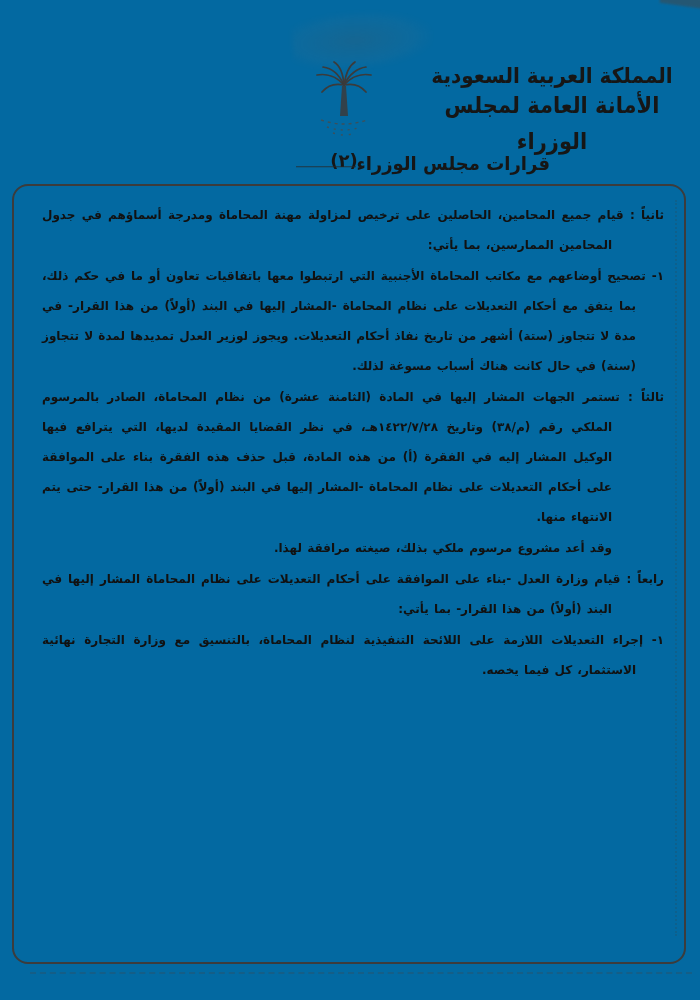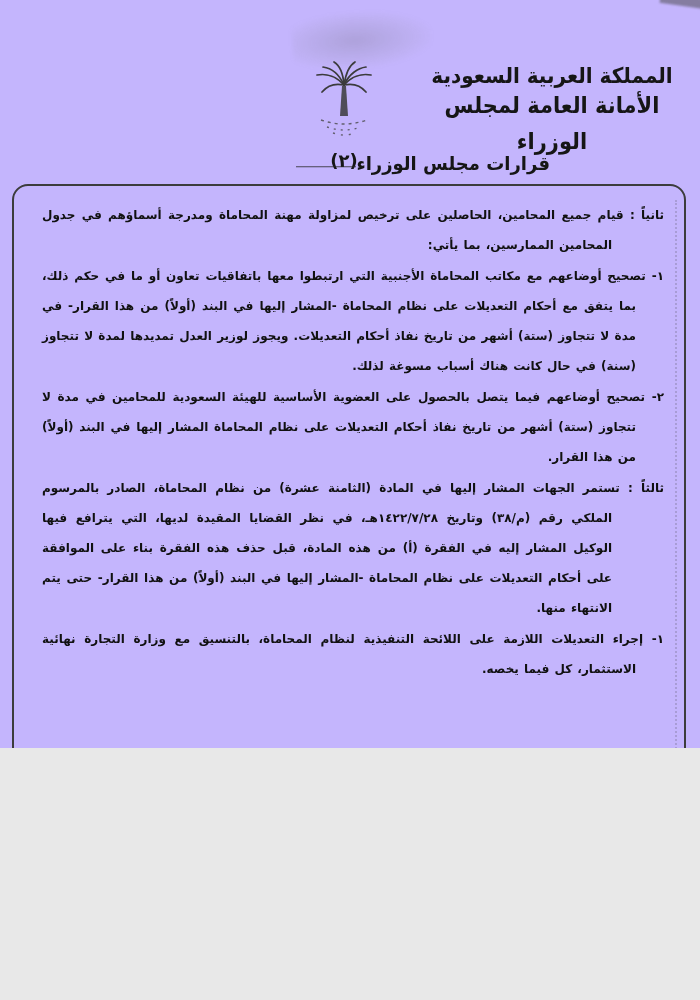--- a/index.html
+++ b/index.html
@@ -3,22 +3,22 @@
 <meta charset="utf-8">
 <style>
   html, body { margin: 0; padding: 0; }
   body {
     font-family: "DejaVu Sans", sans-serif;
     background: #e8e8e8;
   }
   .page {
     position: relative;
     width: 700px;
-    height: 748px;
-    background: #c4b5fd;
+    height: 1000px;
+    background: #0369a1;
     overflow: hidden;
     color: #161616;
   }
 
   
   .stamp-smudge {
     position: absolute;
     left: 292px; top: 12px;
     width: 140px; height: 56px;
     background: radial-gradient(ellipse at 45% 50%, rgba(90,90,90,.38), rgba(120,120,120,.14) 55%, rgba(255,255,255,0) 75%);
@@ -150,25 +150,26 @@
 
   <div class="doc-type">قرارات مجلس الوزراء</div>
 
   <div class="content-box">
     <div class="artifact-right"></div>
     <div class="box-text" id="paragraphs">
   <p class="p-clause"><span class="clause-label">ثانياً : </span><span>قيام جميع المحامين، الحاصلين على ترخيص لمزاولة مهنة المحاماة ومدرجة أسماؤهم في جدول المحامين الممارسين، بما يأتي:</span></p>
 
   <p class="p-num"><span class="clause-label">١- </span><span>تصحيح أوضاعهم مع مكاتب المحاماة الأجنبية التي ارتبطوا معها باتفاقيات تعاون أو ما في حكم ذلك، بما يتفق مع أحكام التعديلات على نظام المحاماة -المشار إليها في البند (أولاً) من هذا القرار- في مدة لا تتجاوز (ستة) أشهر من تاريخ نفاذ أحكام التعديلات. ويجوز لوزير العدل تمديدها لمدة لا تتجاوز (سنة) في حال كانت هناك أسباب مسوغة لذلك.</span></p>
 
-  <p class="p-num"><span class="clause-label">٢- </span><span>تصحيح أوضاعهم فيما يتصل بالحصول على العضوية الأساسية للهيئة السعودية للمحامين في مدة لا تتجاوز (ستة) أشهر من تاريخ نفاذ أحكام التعديلات على نظام المحاماة المشار إليها في البند (أولاً) من هذا القرار.</span></p>
 
   <p class="p-clause"><span class="clause-label">ثالثاً : </span><span>تستمر الجهات المشار إليها في المادة (الثامنة عشرة) من نظام المحاماة، الصادر بالمرسوم الملكي رقم (م/٣٨) وتاريخ ١٤٢٢/٧/٢٨هـ، في نظر القضايا المقيدة لديها، التي يترافع فيها الوكيل المشار إليه في الفقرة (أ) من هذه المادة، قبل حذف هذه الفقرة بناء على الموافقة على أحكام التعديلات على نظام المحاماة -المشار إليها في البند (أولاً) من هذا القرار- حتى يتم الانتهاء منها.</span></p>
 
+  <p class="p-plain"><span class="clause-label"></span><span>وقد أعد مشروع مرسوم ملكي بذلك، صيغته مرافقة لهذا.</span></p>
 
+  <p class="p-clause"><span class="clause-label">رابعاً : </span><span>قيام وزارة العدل -بناء على الموافقة على أحكام التعديلات على نظام المحاماة المشار إليها في البند (أولاً) من هذا القرار- بما يأتي:</span></p>
 
   <p class="p-num"><span class="clause-label">١- </span><span>إجراء التعديلات اللازمة على اللائحة التنفيذية لنظام المحاماة، بالتنسيق مع وزارة التجارة نهائية الاستثمار، كل فيما يخصه.</span></p>
 
 </div>
   </div>
 
   <div class="bottom-dashes"></div>
 </div>
 
 </body></html>

